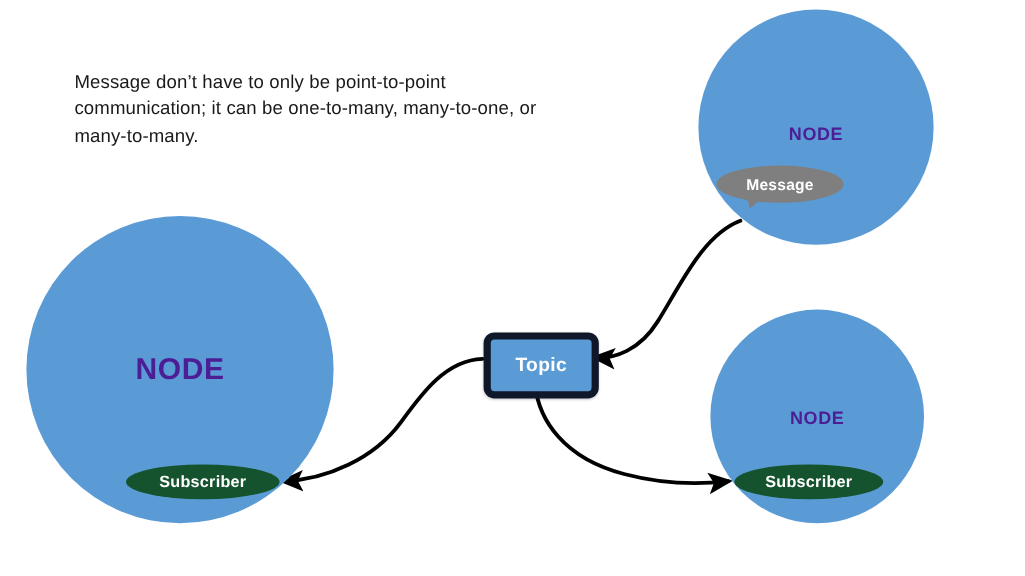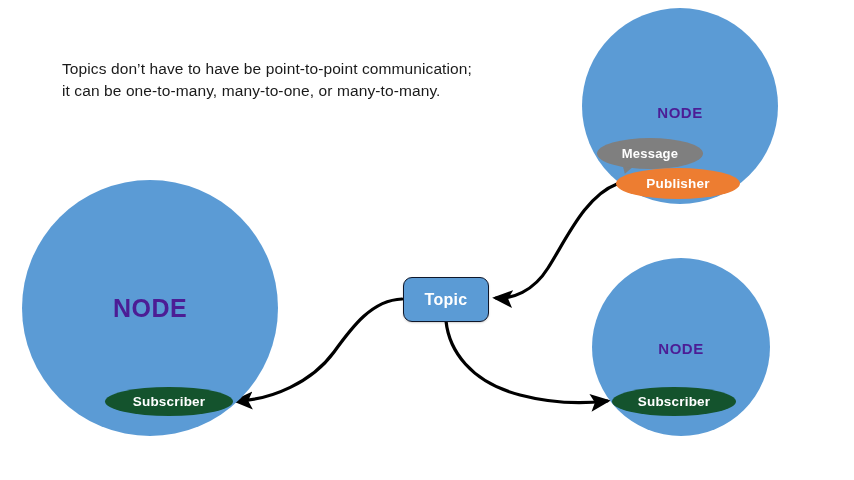--- a/index.html
+++ b/index.html
@@ -74,21 +74,21 @@
     border-left: 9px solid transparent;
     border-right: 9px solid transparent;
     border-top: 14px solid #7F7F7F;
     transform: rotate(18deg);
   }
 
   
   .topic-box {
     position: absolute;
     background: #5B9BD5;
-    border: 1px solid #0f172a;
+    border: 6px solid #0f172a;
     border-radius: 9px;
     display: flex;
     align-items: center;
     justify-content: center;
     color: #ffffff;
     font-weight: bold;
     font-size: 16px;
     letter-spacing: 0.3px;
     box-shadow: 0 1px 2px rgba(0,0,0,0.18);
   }
@@ -106,21 +106,21 @@
     stroke: #000000;
     stroke-width: 3.2;
     stroke-linecap: round;
   }
 </style>
 </head>
 <body>
 
 <div id="canvas">
 
-  <div class="caption">Topics don’t have to have be point-to-point communication; it can be one-to-many, many-to-one, or many-to-many.</div>
+  <div class="caption">Message don’t have to only be point-to-point communication; it can be one-to-many, many-to-one, or many-to-many.</div>
 
   <svg id="arrows" viewBox="0 0 854 480" xmlns="http://www.w3.org/2000/svg">
     <defs>
       <marker id="arrowhead" markerWidth="7" markerHeight="7" refX="5.2" refY="3.2" orient="auto" markerUnits="strokeWidth">
         <path d="M0,0.4 L6.4,3.2 L0,6.0 L1.4,3.2 Z" fill="#000000"></path>
       </marker>
     </defs>
 
     <path class="edge" marker-end="url(#arrowhead)" d="M 617,184 C 585,196 566,240 548,268 C 533,292 512,299 496,298"></path>
 
@@ -139,23 +139,20 @@
   <div class="node-circle" style="left:582px; top:8px; width:196px; height:196px;">
     <div class="node-label small" style="top:96px;">NODE</div>
   </div>
 
   <div class="msg-tail" style="left:618px; top:160px;"></div>
 
   <div class="pill message" style="left:597px; top:138px; width:106px; height:31px;">
     <span>Message</span>
   </div>
 
-  <div class="pill publisher" style="left:616px; top:168px; width:124px; height:31px;">
-    <span>Publisher</span>
-  </div>
 
   <div class="node-circle" style="left:592px; top:258px; width:178px; height:178px;">
     <div class="node-label small" style="top:82px;">NODE</div>
   </div>
   <div class="pill subscriber" style="left:612px; top:387px; width:124px; height:29px;">
     <span>Subscriber</span>
   </div>
 
   <div class="topic-box" style="left:403px; top:277px; width:84px; height:43px;">
     <span>Topic</span>

